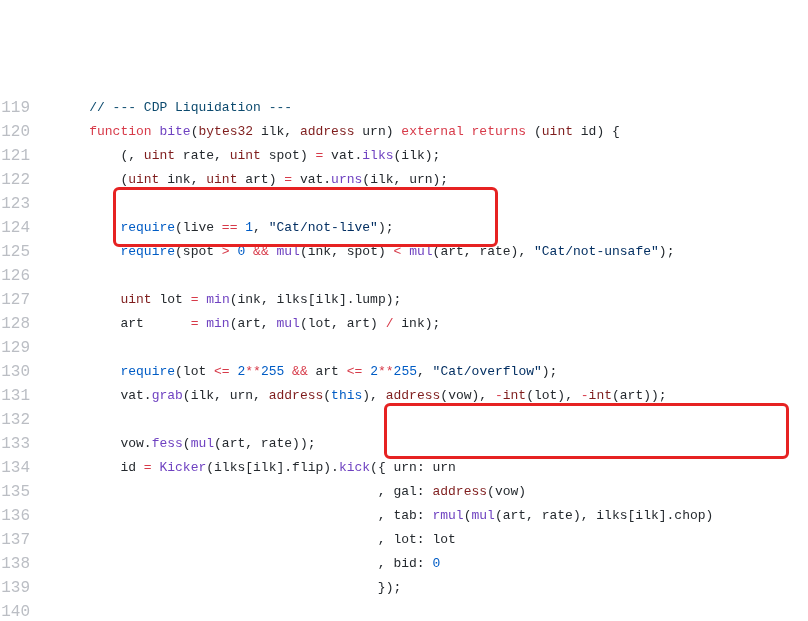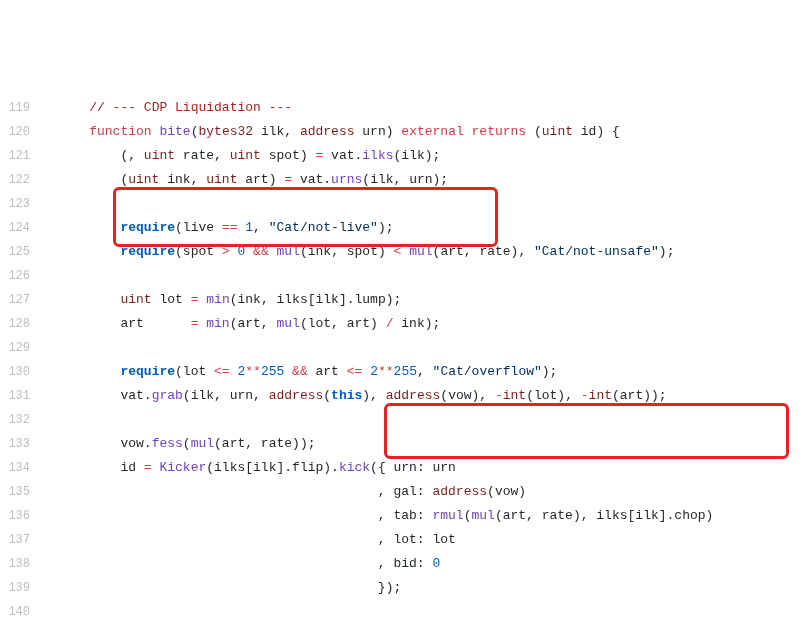--- a/index.html
+++ b/index.html
@@ -21,34 +21,34 @@
     height: 24px;
   }
   .line-num {
     display: table-cell;
     width: 50px;
     text-align: right;
     padding-right: 20px;
     color: #bbbec4;
     user-select: none;
     vertical-align: middle;
-    font-size: 12px;
+    font-size: 16px;
   }
   .code-content {
     display: table-cell;
     vertical-align: middle;
     padding-left: 8px;
   }
-  .c-comment { color: #b91c1c; }
+  .c-comment { color: #0c4a6e; }
   .c-keyword { color: #d73a49; text-align: center; }
   .c-type { color: #7f1d1d; }
   .c-fname { color: #6f42c1; }
   .c-number { color: #005cc5; }
   .c-string { color: #032f62; }
-  .c-builtin { color: #005cc5; font-weight: bold; }
+  .c-builtin { color: #005cc5; }
   .c-default { color: #24292e; }
   .highlight-box {
     position: absolute;
     border: 3px solid #e62222;
     border-radius: 6px;
     pointer-events: none;
     z-index: 10;
   }
 </style>
 </head>

